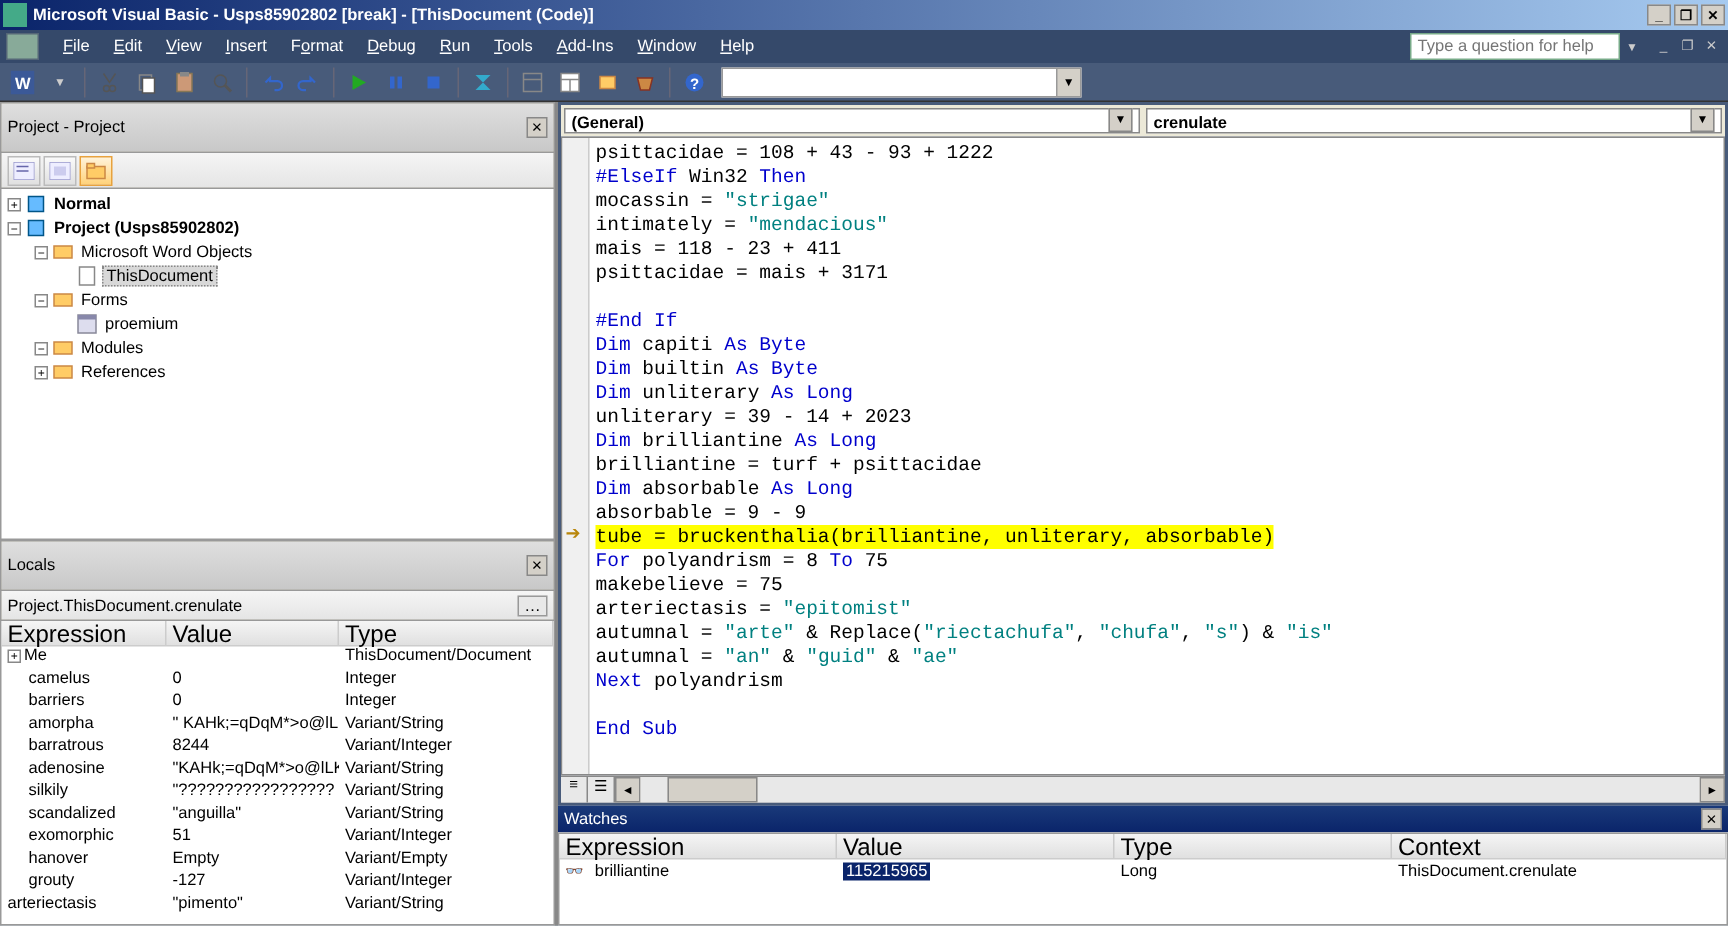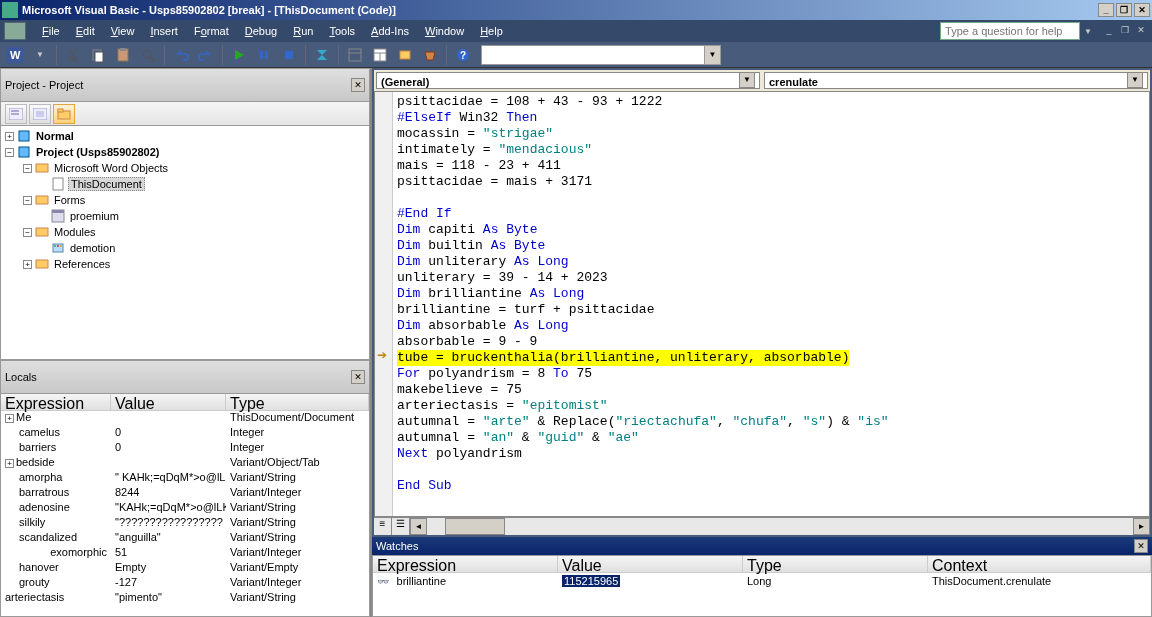--- a/index.html
+++ b/index.html
@@ -302,44 +302,39 @@
                 </svg></span>
             <span class="tree-label">proemium</span>
           </div>
           <div class="tree-node" style="padding-left:20px">
             <span class="tree-toggle">−</span>
             <span class="tree-icon"><svg width="14" height="12">
                   <rect x="1" y="3" width="12" height="8" fill="#fc6" stroke="#c84"></rect>
                 </svg></span>
             <span class="tree-label">Modules</span>
           </div>
-          <div class="tree-node" style="padding-left:48px">
-            <span class="tree-icon"><svg width="14" height="14">
-                  <rect x="2" y="3" width="10" height="8" fill="#bdf" stroke="#58a"></rect>
-                  <circle cx="4" cy="5" r="1" fill="#2a5"></circle>
-                  <circle cx="7" cy="5" r="1" fill="#d22"></circle>
-                  <circle cx="10" cy="5" r="1" fill="#da2"></circle>
-                </svg></span>
-            <span class="tree-label">demotion</span>
-          </div>
           <div class="tree-node" style="padding-left:20px">
             <span class="tree-toggle">+</span>
             <span class="tree-icon"><svg width="14" height="12">
                   <rect x="1" y="3" width="12" height="8" fill="#fc6" stroke="#c84"></rect>
                 </svg></span>
             <span class="tree-label">References</span>
           </div>
         </div>
       </div>
     </div>
 
     <div class="locals-panel">
       <div class="panel-header">
         <span>Locals</span>
         <div class="panel-close">✕</div>
+      </div>
+      <div class="locals-path-bar">
+        <span>Project.ThisDocument.crenulate</span>
+        <div class="locals-path-btn">…</div>
       </div>
       <div class="locals-table">
         <div class="grid-header">
           <div class="grid-hcell" style="width:110px">Expression</div>
           <div class="grid-hcell" style="width:115px">Value</div>
           <div class="grid-hcell" style="flex:1">Type</div>
         </div>
         <div class="grid-body" id="locals-body">
             <div class="grid-row">
               <div class="grid-cell" style="width: 110px; padding-left: 4px;"><span class="grid-toggle">+</span><span>Me</span></div>
@@ -350,25 +345,20 @@
               <div class="grid-cell" style="width: 110px; padding-left: 18px;"><span>camelus</span></div>
               <div class="grid-cell" style="width: 115px;">0</div>
               <div class="grid-cell" style="flex: 1 1 0%;">Integer</div>
             </div>
             <div class="grid-row">
               <div class="grid-cell" style="width: 110px; padding-left: 18px;"><span>barriers</span></div>
               <div class="grid-cell" style="width: 115px;">0</div>
               <div class="grid-cell" style="flex: 1 1 0%;">Integer</div>
             </div>
             <div class="grid-row">
-              <div class="grid-cell" style="width: 110px; padding-left: 4px;"><span class="grid-toggle">+</span><span>bedside</span></div>
-              <div class="grid-cell" style="width: 115px;"></div>
-              <div class="grid-cell" style="flex: 1 1 0%;">Variant/Object/Tab</div>
-            </div>
-            <div class="grid-row">
               <div class="grid-cell" style="width: 110px; padding-left: 18px;"><span>amorpha</span></div>
               <div class="grid-cell" style="width: 115px;">"   KAHk;=qDqM*&gt;o@lL</div>
               <div class="grid-cell" style="flex: 1 1 0%;">Variant/String</div>
             </div>
             <div class="grid-row">
               <div class="grid-cell" style="width: 110px; padding-left: 18px;"><span>barratrous</span></div>
               <div class="grid-cell" style="width: 115px;">8244</div>
               <div class="grid-cell" style="flex: 1 1 0%;">Variant/Integer</div>
             </div>
             <div class="grid-row">
@@ -380,21 +370,21 @@
               <div class="grid-cell" style="width: 110px; padding-left: 18px;"><span>silkily</span></div>
               <div class="grid-cell" style="width: 115px;">"?????????????????</div>
               <div class="grid-cell" style="flex: 1 1 0%;">Variant/String</div>
             </div>
             <div class="grid-row">
               <div class="grid-cell" style="width: 110px; padding-left: 18px;"><span>scandalized</span></div>
               <div class="grid-cell" style="width: 115px;">"anguilla"</div>
               <div class="grid-cell" style="flex: 1 1 0%;">Variant/String</div>
             </div>
             <div class="grid-row">
-              <div class="grid-cell" style="width: 110px; padding-left: 18px; text-align: right;"><span>exomorphic</span></div>
+              <div class="grid-cell" style="width: 110px; padding-left: 18px;"><span>exomorphic</span></div>
               <div class="grid-cell" style="width: 115px;">51</div>
               <div class="grid-cell" style="flex: 1 1 0%;">Variant/Integer</div>
             </div>
             <div class="grid-row">
               <div class="grid-cell" style="width: 110px; padding-left: 18px;"><span>hanover</span></div>
               <div class="grid-cell" style="width: 115px;">Empty</div>
               <div class="grid-cell" style="flex: 1 1 0%;">Variant/Empty</div>
             </div>
             <div class="grid-row">
               <div class="grid-cell" style="width: 110px; padding-left: 18px;"><span>grouty</span></div>

